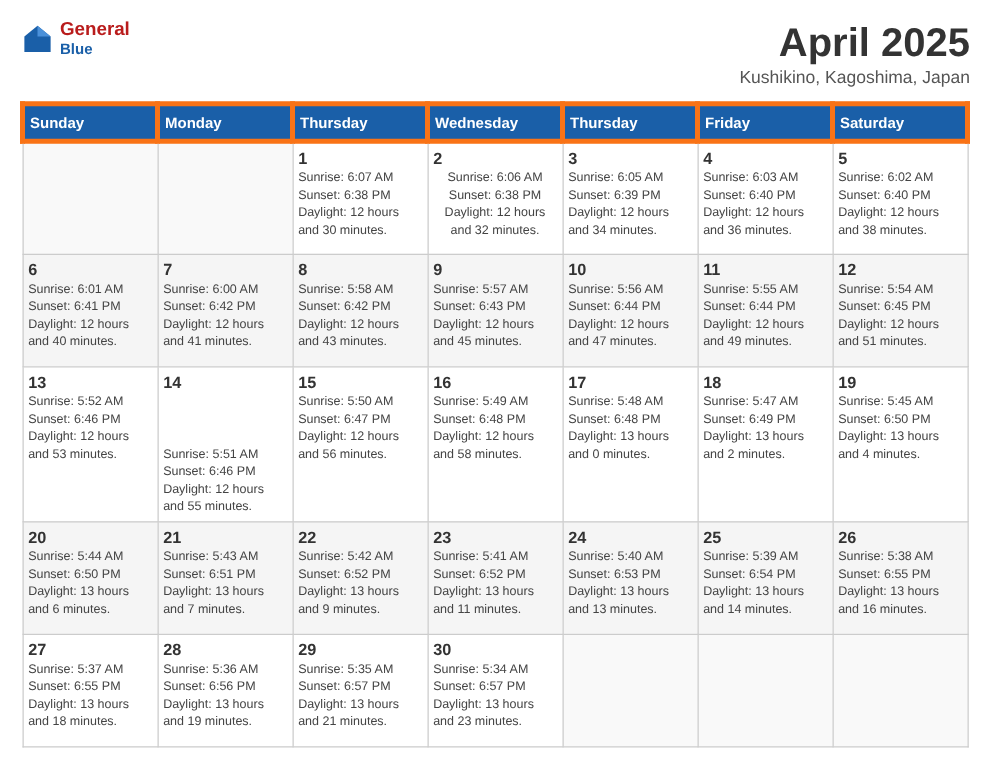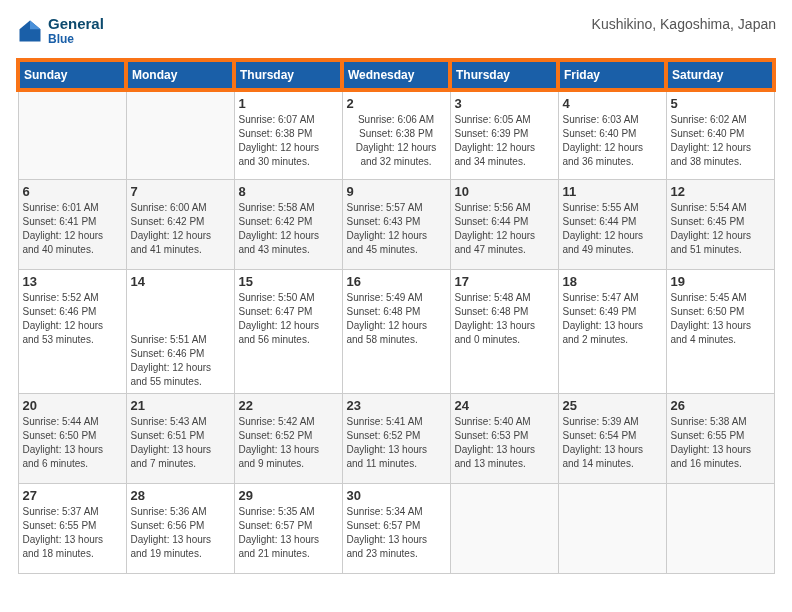--- a/index.html
+++ b/index.html
@@ -22,21 +22,21 @@
       gap: 4px;
     }
     .logo-text {
       display: flex;
       flex-direction: column;
       line-height: 1.1;
     }
     .logo-general {
       font-size: 15px;
       font-weight: bold;
-      color: #0c4a6e;
+      color: #b91c1c;
     }
     .logo-blue {
       font-size: 12px;
       font-weight: bold;
       color: #1a5fa8;
     }
     .logo-icon {
       width: 28px;
       height: 28px;
     }
@@ -99,20 +99,21 @@
     <svg class="logo-icon" viewBox="0 0 32 32">
       <polygon points="16,4 28,14 28,28 4,28 4,14" fill="#1a5fa8"></polygon>
       <polygon points="16,4 28,14 16,14" fill="#4a90d9"></polygon>
     </svg>
     <div class="logo-text">
       <span class="logo-general">General</span>
       <span class="logo-blue">Blue</span>
     </div>
   </div>
   <div class="title-block">
+    <div class="title-month">April 2025</div>
     <div class="title-location">Kushikino, Kagoshima, Japan</div>
   </div>
 </div>
 
 <table class="calendar">
   <thead>
     <tr>
     <th>Sunday</th>
         <th>Monday</th>
         <th>Thursday</th>

